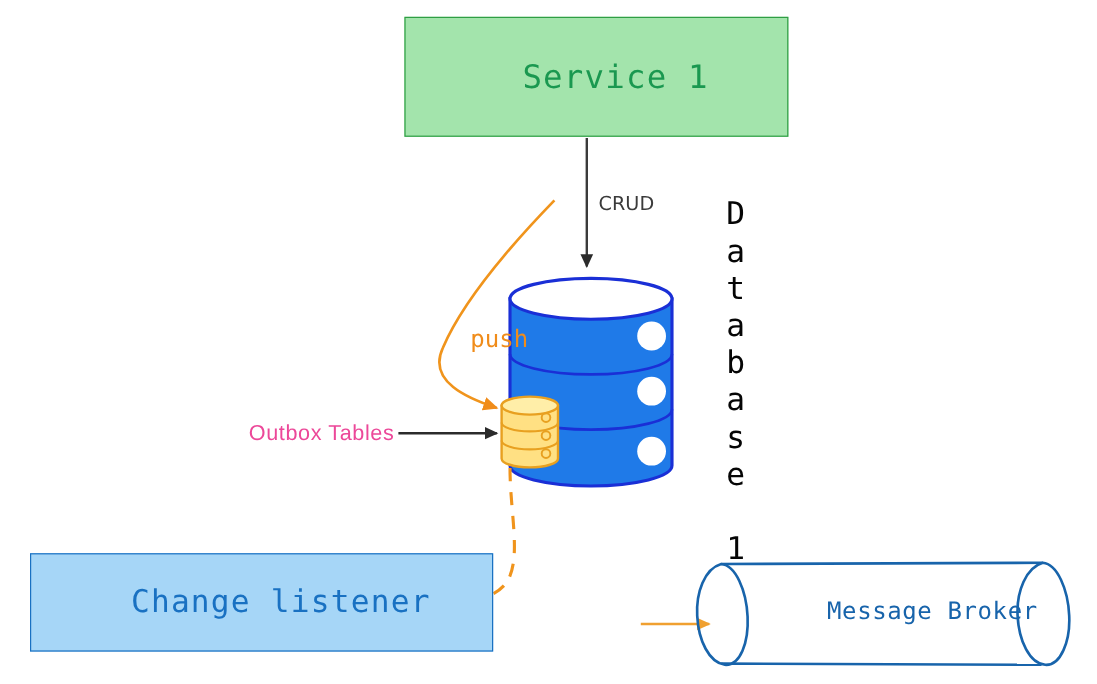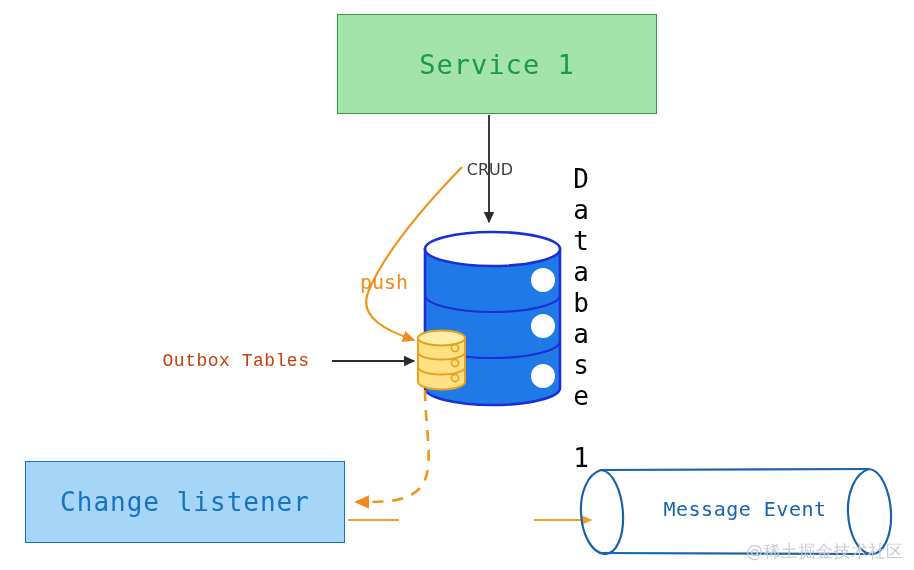--- a/index.html
+++ b/index.html
@@ -22,20 +22,21 @@
     width: 914px;
     height: 570px;
   }
   .node-label {
     position: absolute;
     display: flex;
     align-items: center;
     justify-content: center;
     white-space: nowrap;
     pointer-events: none;
+    padding-left: 32px;
   }
 
   
   #service-box {
     left: 337px;
     top: 14px;
     width: 320px;
     height: 100px;
     background: #a3e4ac;
     border: 1.5px solid #2f9e44;
@@ -45,21 +46,21 @@
     font-family: "DejaVu Sans Mono", monospace;
     font-size: 27px;
     color: #1a9850;
     letter-spacing: 1px;
   }
 
   
   #change-listener-box {
     left: 25px;
     top: 461px;
-    width: 320px;
+    width: 386px;
     height: 82px;
     background: #a6d6f7;
     border: 1.5px solid #1971c2;
     box-sizing: border-box;
   }
   #change-listener-box .txt {
     font-family: "DejaVu Sans Mono", monospace;
     font-size: 26px;
     color: #1971c2;
     letter-spacing: 1px;
@@ -105,23 +106,23 @@
     color: #f08c1a;
   }
 
   #outbox-label {
     left: 146px;
     top: 348px;
     width: 180px;
     height: 26px;
   }
   #outbox-label .txt {
-    font-family: Liberation Mono, monospace;
+    font-family: Liberation Sans, sans-serif;
     font-size: 18px;
-    color: #c2410c;
+    color: #ec4899;
     letter-spacing: 0.5px;
   }
 
   #event-push-label {
     left: 396px;
     top: 507px;
     width: 140px;
     height: 26px;
   }
   #event-push-label .txt {
@@ -246,37 +247,34 @@
 
   <div class="node-label" id="service-box">
     <span class="txt">Service 1</span>
   </div>
 
   <div class="node-label" id="change-listener-box">
     <span class="txt">Change listener</span>
   </div>
 
   <div class="node-label" id="message-broker-label">
-    <span class="txt">Message Event</span>
+    <span class="txt">Message Broker</span>
   </div>
 
   <div class="node-label" id="database-label">
     <span class="txt">Database 1</span>
   </div>
 
   <div class="node-label" id="crud-label">
     <span class="txt">CRUD</span>
   </div>
 
   <div class="node-label" id="write-label">
     <span class="txt">push</span>
   </div>
 
   <div class="node-label" id="outbox-label">
     <span class="txt">Outbox Tables</span>
   </div>
 
 
-  <div id="watermark">
-    <span class="txt">@稀土掘金技术社区</span>
-  </div>
 
 </div>
 
 </body></html>

